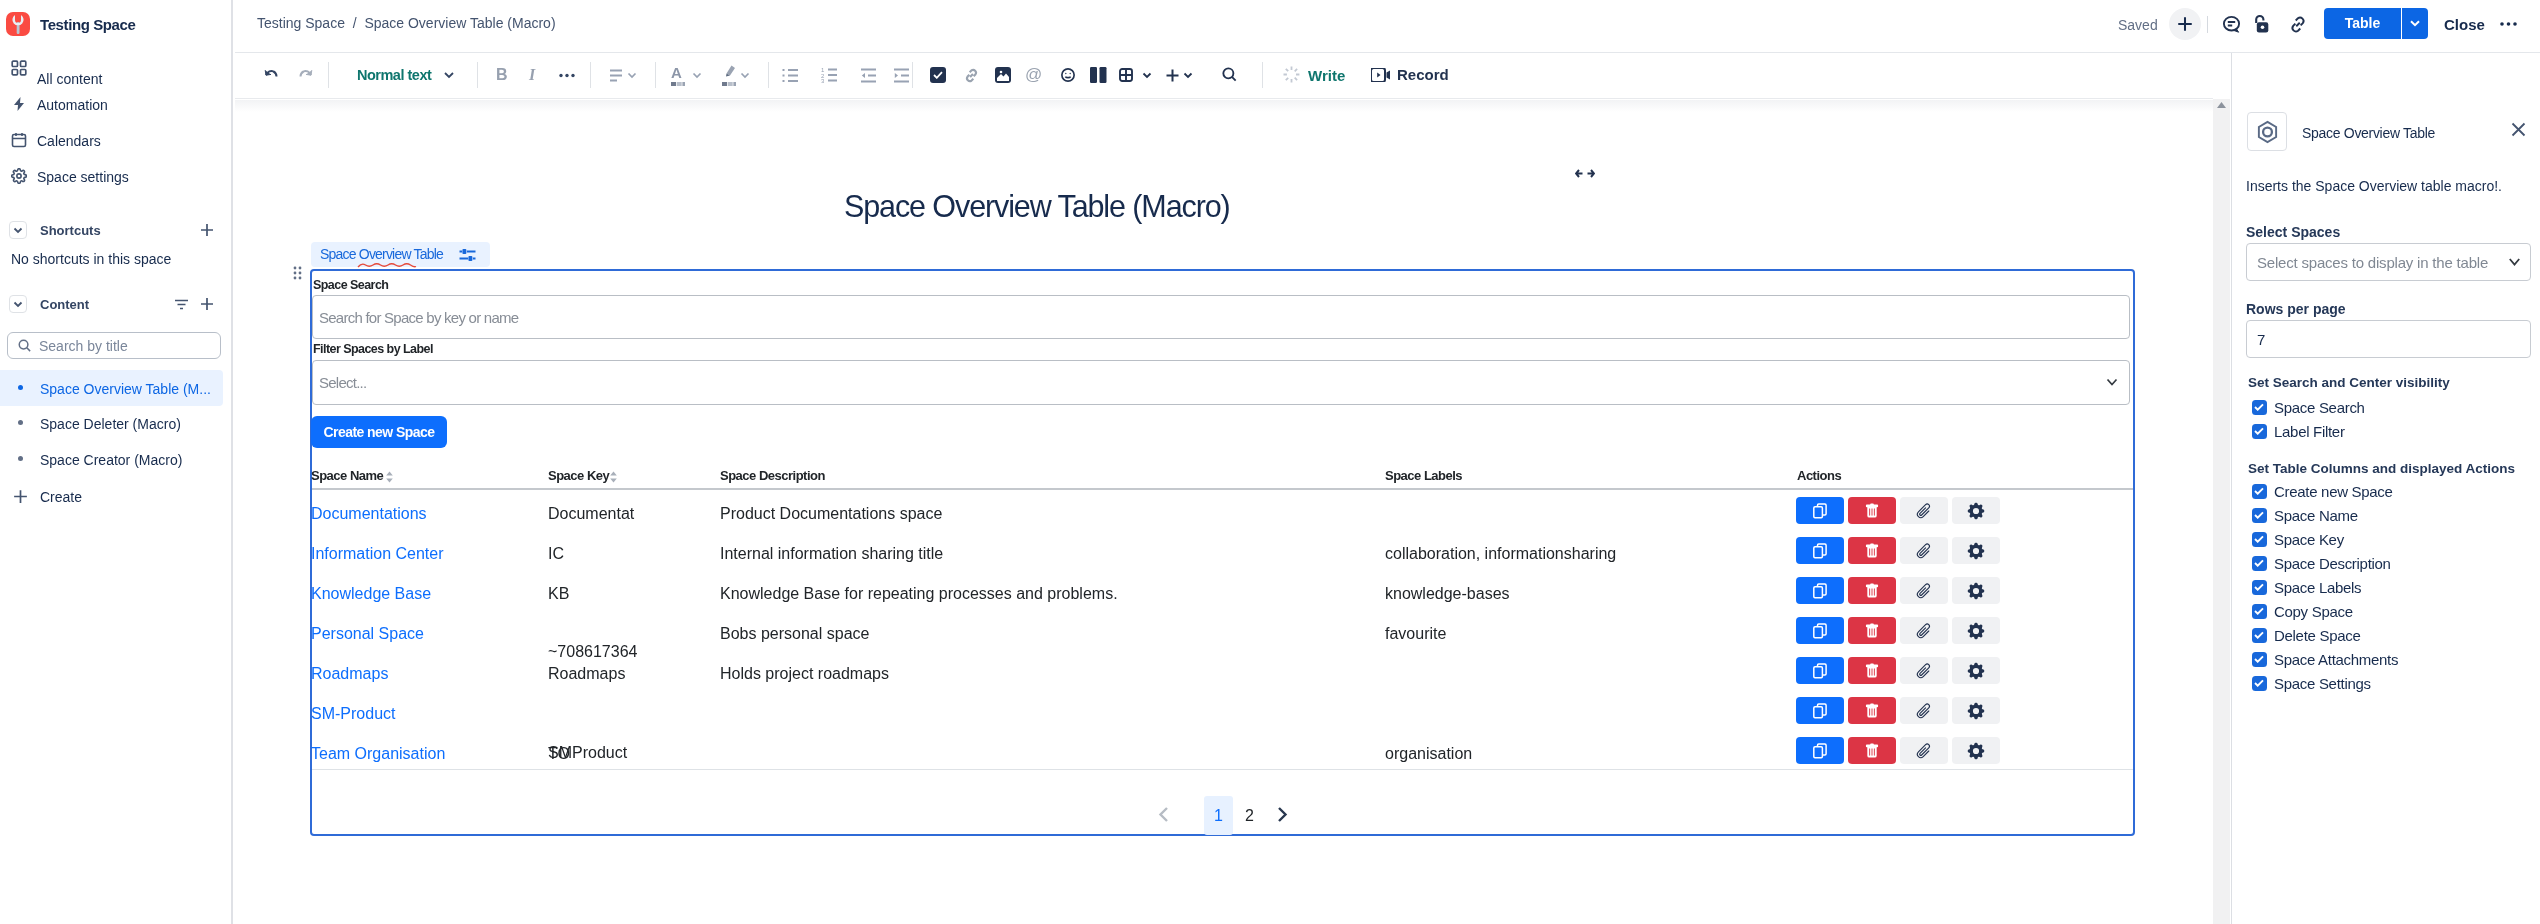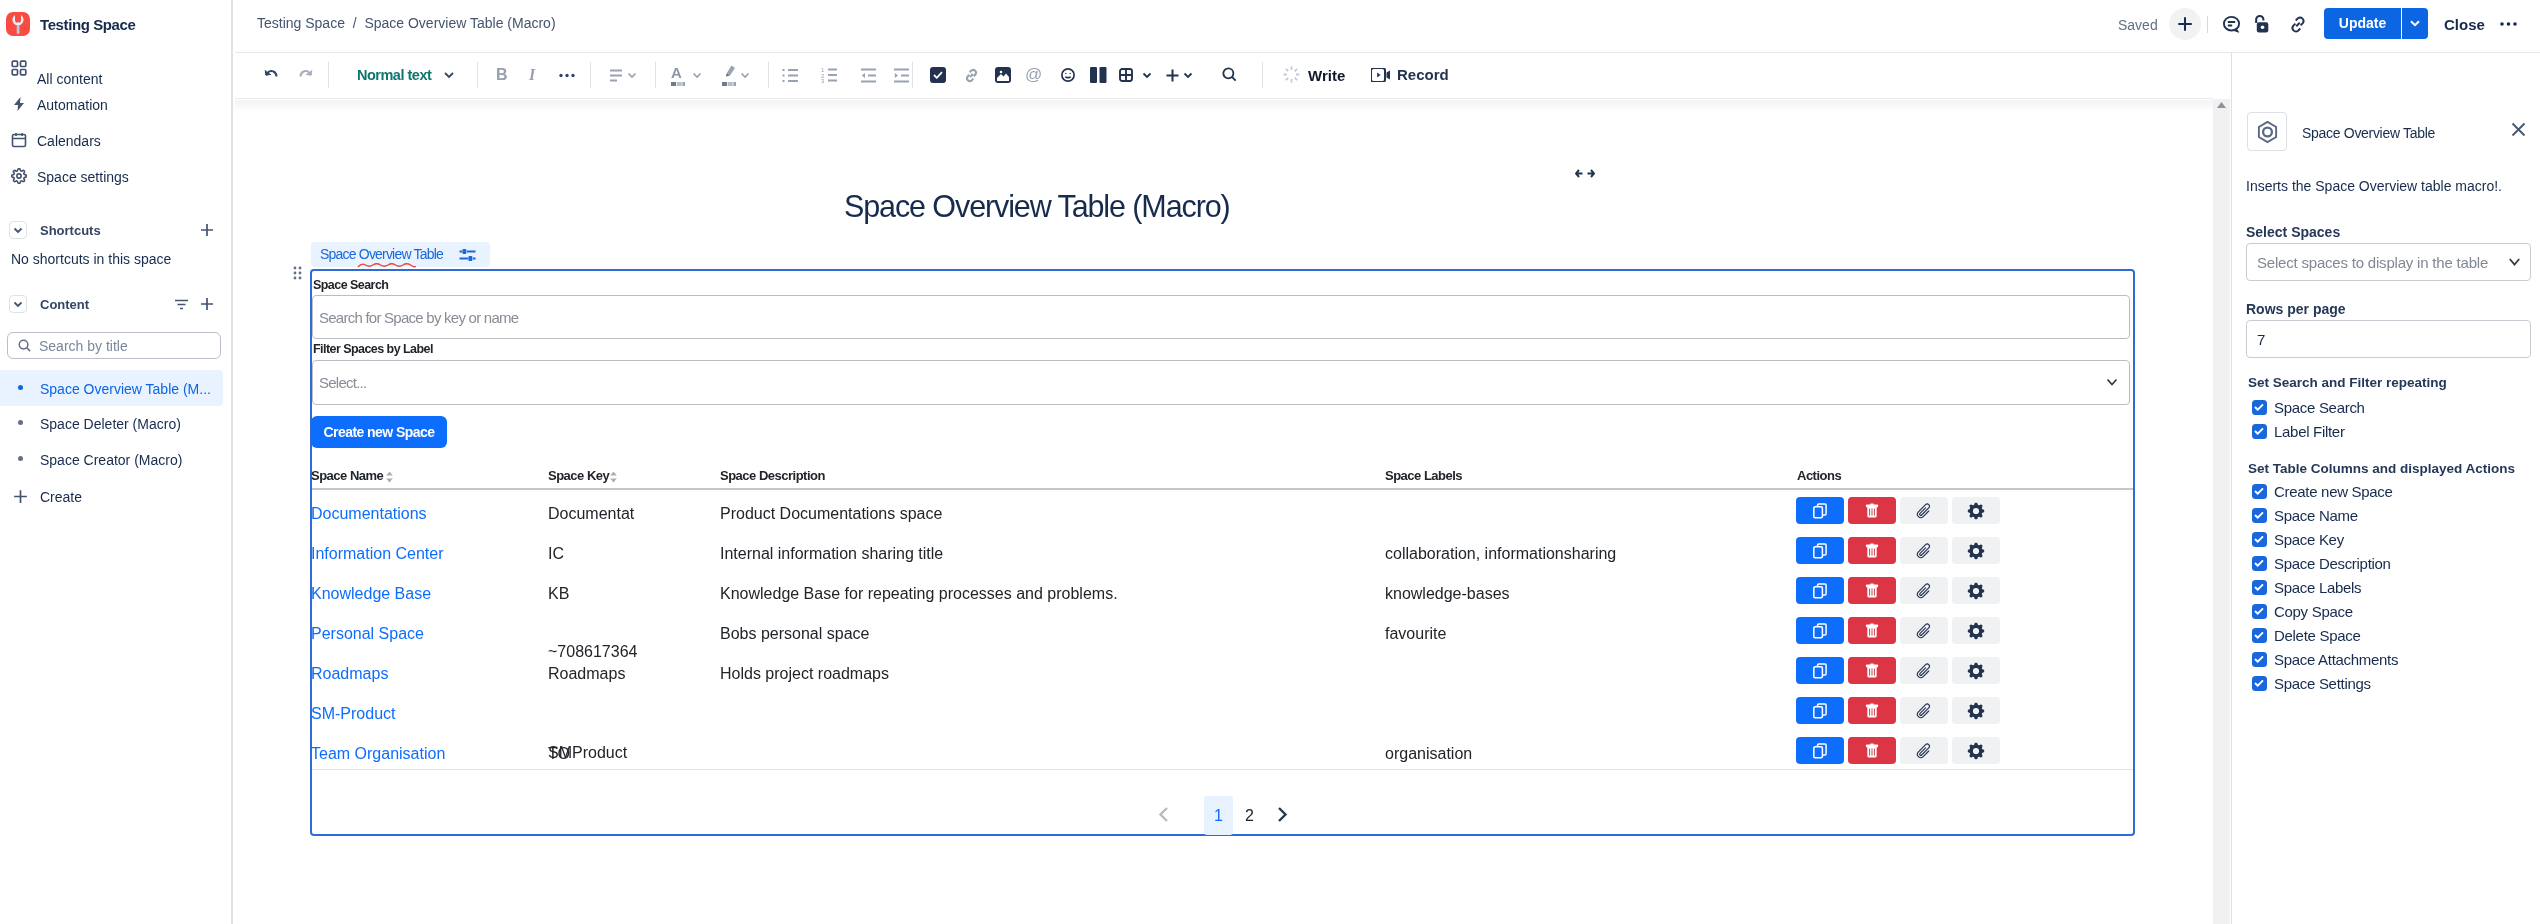--- a/index.html
+++ b/index.html
@@ -132,21 +132,21 @@
   <rect x="4.8" y="8.2" width="11.5" height="10.2" rx="2.2" fill="#22324f"></rect>
   <circle cx="10.5" cy="13.3" r="1.8" fill="#fff"></circle>
 </svg>
 
 <svg class="abs" style="left:2287px;top:14px;" width="22" height="21" viewBox="0 0 24 24" fill="none" stroke="#22324f" stroke-width="2.2">
   <path d="M10 14 L14 10"></path>
   <path d="M9 11 L6.5 13.5 a4 4 0 0 0 5.6 5.6 L14.6 16.6"></path>
   <path d="M15 13 L17.5 10.5 a4 4 0 0 0 -5.6 -5.6 L9.4 7.4"></path>
 </svg>
 
-<div class="abs" style="left:2324px;top:8px;width:77px;height:31px;background:#0c66e4;border-radius:4px 0 0 4px;color:#fff;font-size:14px;font-weight:bold;text-align:center;line-height:31px;">Update</div>
+<div class="abs" style="left:2324px;top:8px;width:77px;height:31px;background:#0c66e4;border-radius:4px 0 0 4px;color:#fff;font-size:14px;font-weight:bold;text-align:center;line-height:31px;">Table</div>
 <div class="abs" style="left:2402px;top:8px;width:26px;height:31px;background:#0c66e4;border-radius:0 4px 4px 0;">
   <svg class="abs" style="left:7px;top:10px;" width="12" height="11" viewBox="0 0 12 11" fill="none" stroke="#fff" stroke-width="2">
       <path d="M2 3.2 L6 7.2 L10 3.2"></path>
     </svg>
 </div>
 <div class="abs" style="left:2444px;top:16px;font-size:15px;font-weight:bold;color:#172b4d;">Close</div>
 <div class="abs" style="left:2499px;top:21px;color:#172b4d;">
   <svg width="19" height="6" viewBox="0 0 19 6">
       <circle cx="3" cy="3" r="1.8" fill="#172b4d"></circle>
       <circle cx="9.5" cy="3" r="1.8" fill="#172b4d"></circle>
@@ -271,21 +271,21 @@
       <path d="M1.5 1.5 L5 5 L8.5 1.5"></path>
     </svg>
   <svg class="abs" style="left:1222px;top:67px;" width="15" height="15" viewBox="0 0 17 17" fill="none" stroke="#22324f" stroke-width="2.1">
       <circle cx="7.2" cy="7.2" r="5.7"></circle>
       <path d="M11.5 11.5 L15.5 15.5"></path>
     </svg>
   <div class="abs" style="left:1262px;top:62px;width:1px;height:26px;background:#dfe2e6;"></div>
   <svg class="abs" style="left:1283px;top:66px;" width="17" height="17" viewBox="0 0 17 17" stroke="#c3c9d3" stroke-width="1.8" fill="none">
       <path d="M8.5 0.5 V4 M8.5 13 V16.5 M0.5 8.5 H4 M13 8.5 H16.5 M2.8 2.8 L5.3 5.3 M11.7 11.7 L14.2 14.2 M2.8 14.2 L5.3 11.7 M11.7 5.3 L14.2 2.8" stroke-dasharray="3.4 10"></path>
     </svg>
-  <div class="abs" style="left:1308px;top:67px;font-size:15px;font-weight:bold;color:#0f172a;">Write</div>
+  <div class="abs" style="left:1308px;top:67px;font-size:15px;font-weight:bold;color:#0f766e;">Write</div>
   <svg class="abs" style="left:1371px;top:68px;" width="20" height="14" viewBox="0 0 20 14">
       <rect x="0" y="0" width="14" height="14" rx="2.5" fill="none" stroke="#22324f" stroke-width="2"></rect>
       <path d="M6.2 4.5 L9.5 7 L6.2 9.5 Z" fill="#22324f"></path>
       <path d="M15.5 4.5 L19 2.5 V11.5 L15.5 9.5 Z" fill="#22324f"></path>
     </svg>
   <div class="abs" style="left:1397px;top:66px;font-size:15px;font-weight:bold;color:#22324f;">Record</div>
 </div>
 
 <div id="content">
 
@@ -575,21 +575,21 @@
   <div class="abs" style="left:2246px;top:178px;font-size:14px;color:#172b4d;">Inserts the Space Overview table macro!.</div>
   <div class="abs" style="left:2246px;top:224px;font-size:14px;font-weight:bold;color:#253858;">Select Spaces</div>
   <div class="abs" style="left:2246px;top:243px;width:285px;height:38px;border:1px solid #c8ccd2;border-radius:4px;background:#fff;"></div>
   <div class="abs" style="left:2257px;top:254px;font-size:15px;color:#808893;letter-spacing:-0.2px;">Select spaces to display in the table</div>
   <svg class="abs" style="left:2508px;top:257px;" width="13" height="10" viewBox="0 0 13 10" fill="none" stroke="#343a40" stroke-width="1.8">
       <path d="M1.8 2 L6.5 7.5 L11.2 2"></path>
     </svg>
   <div class="abs" style="left:2246px;top:301px;font-size:14px;font-weight:bold;color:#253858;">Rows per page</div>
   <div class="abs" style="left:2246px;top:320px;width:285px;height:38px;border:1px solid #c8ccd2;border-radius:4px;background:#fff;"></div>
   <div class="abs" style="left:2257px;top:331px;font-size:15px;color:#172b4d;">7</div>
-  <div class="abs" style="left:2248px;top:375px;font-size:13.5px;font-weight:bold;color:#253858;">Set Search and Filter repeating</div>
+  <div class="abs" style="left:2248px;top:375px;font-size:13.5px;font-weight:bold;color:#253858;">Set Search and Center visibility</div>
   <div class="abs" style="left:2252px;top:400px;width:15px;height:15px;background:#1868db;border-radius:3.5px;">
       <svg style="position:absolute;left:2.4px;top:3.4px;" width="10" height="8" viewBox="0 0 10 8" fill="none" stroke="#fff" stroke-width="1.9">
         <path d="M1 4 L3.7 6.7 L9 1.3"></path>
       </svg>
     </div>
   <div class="abs" style="left:2274px;top:399px;font-size:15px;color:#172b4d;letter-spacing:-0.3px;">Space Search</div>
   <div class="abs" style="left:2252px;top:424px;width:15px;height:15px;background:#1868db;border-radius:3.5px;">
       <svg style="position:absolute;left:2.4px;top:3.4px;" width="10" height="8" viewBox="0 0 10 8" fill="none" stroke="#fff" stroke-width="1.9">
         <path d="M1 4 L3.7 6.7 L9 1.3"></path>
       </svg>

